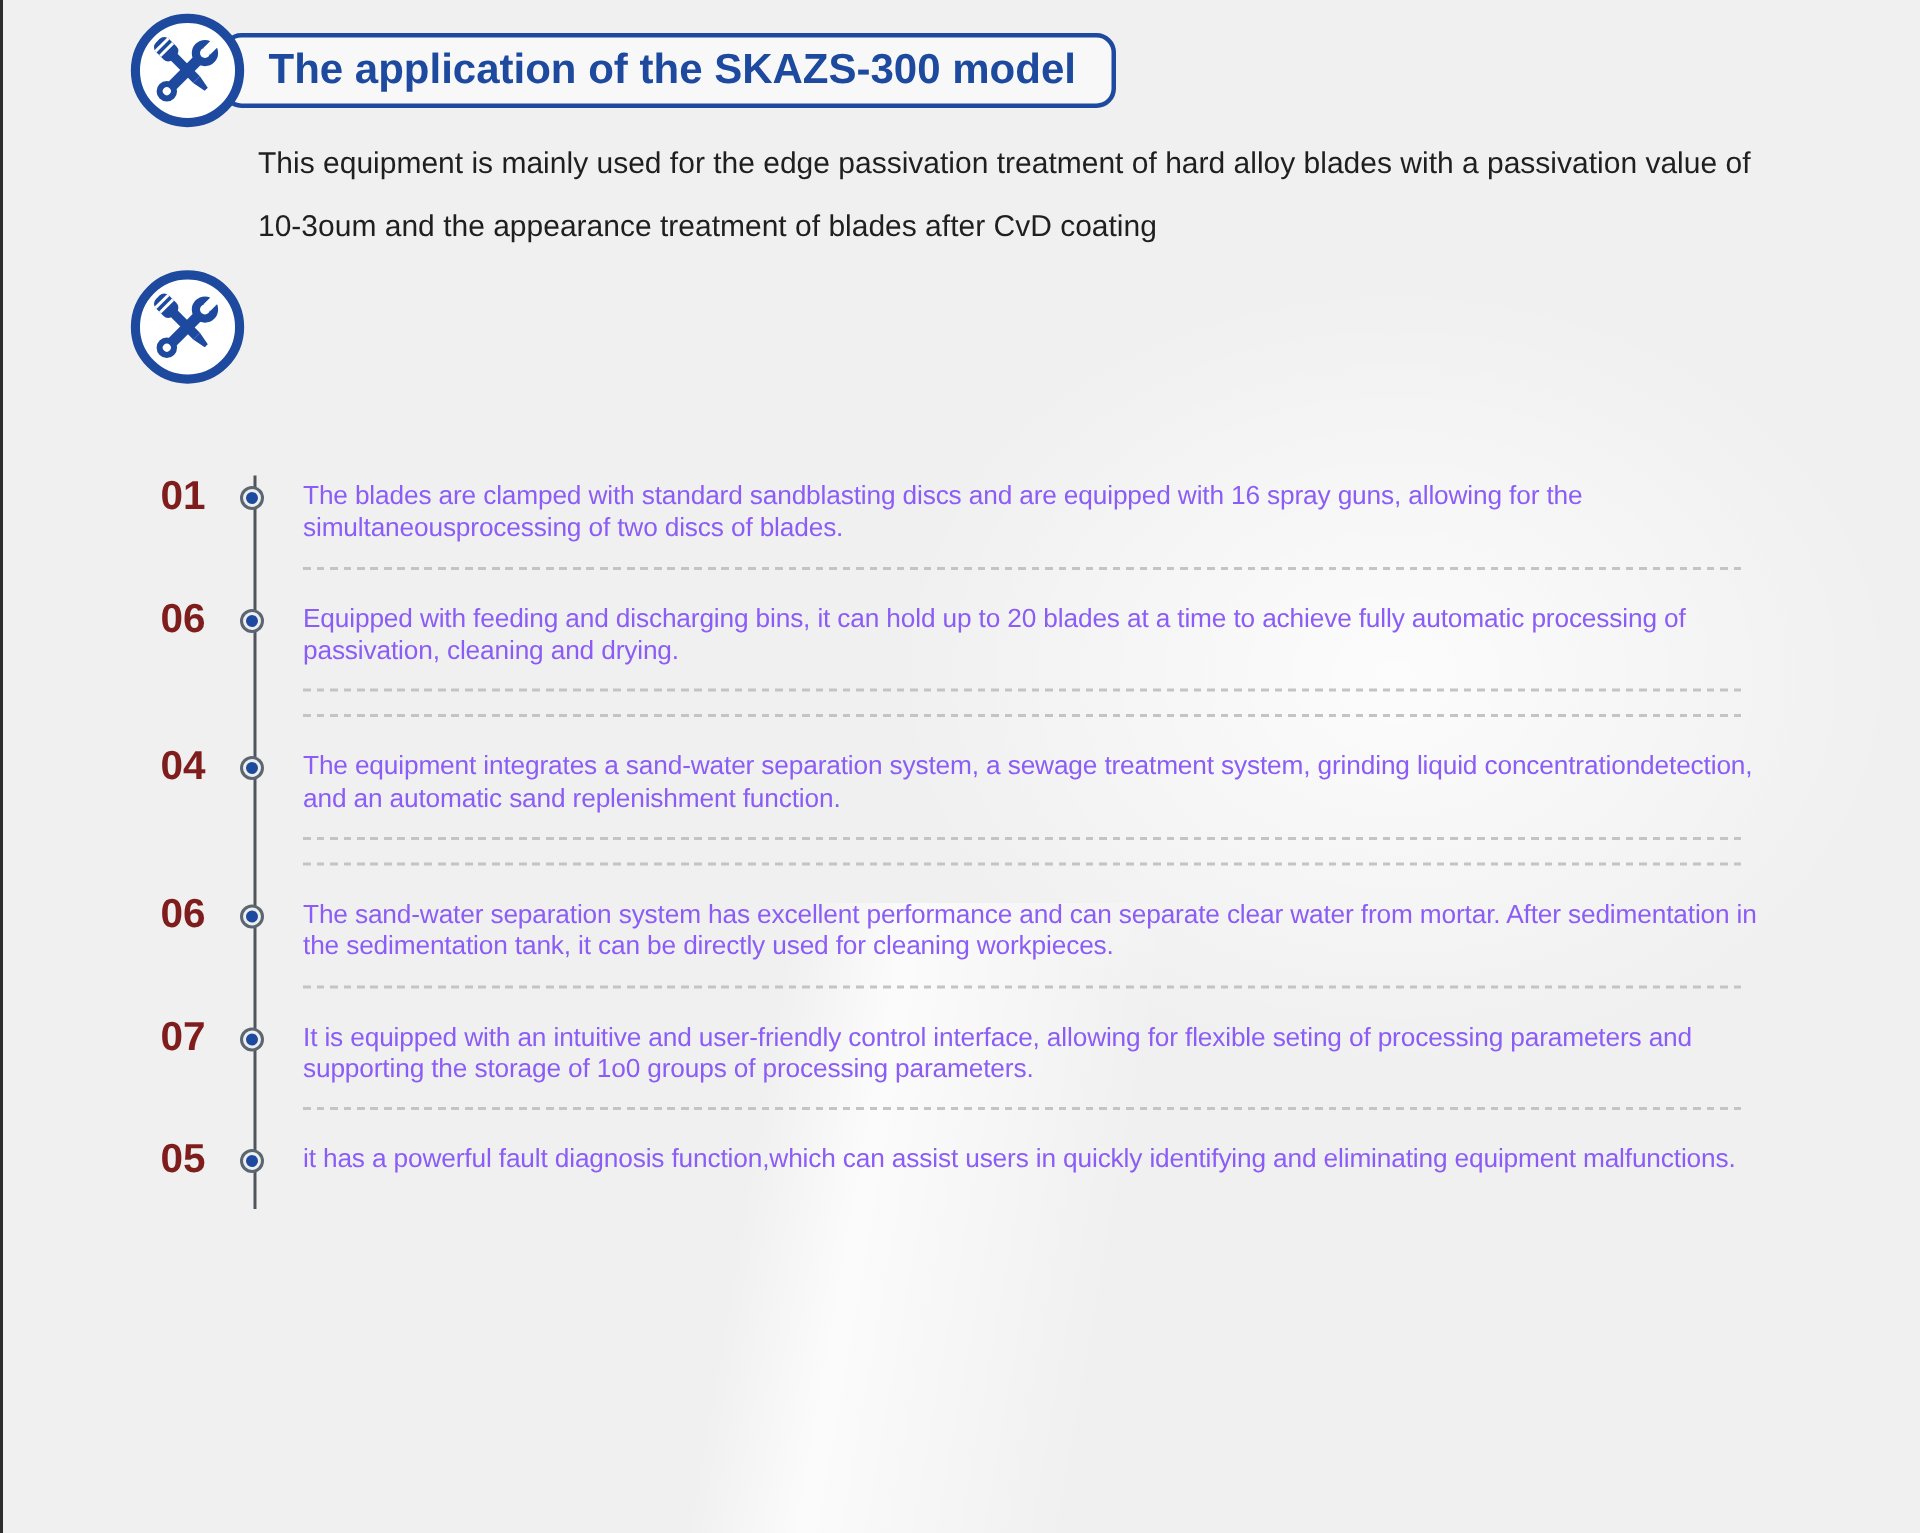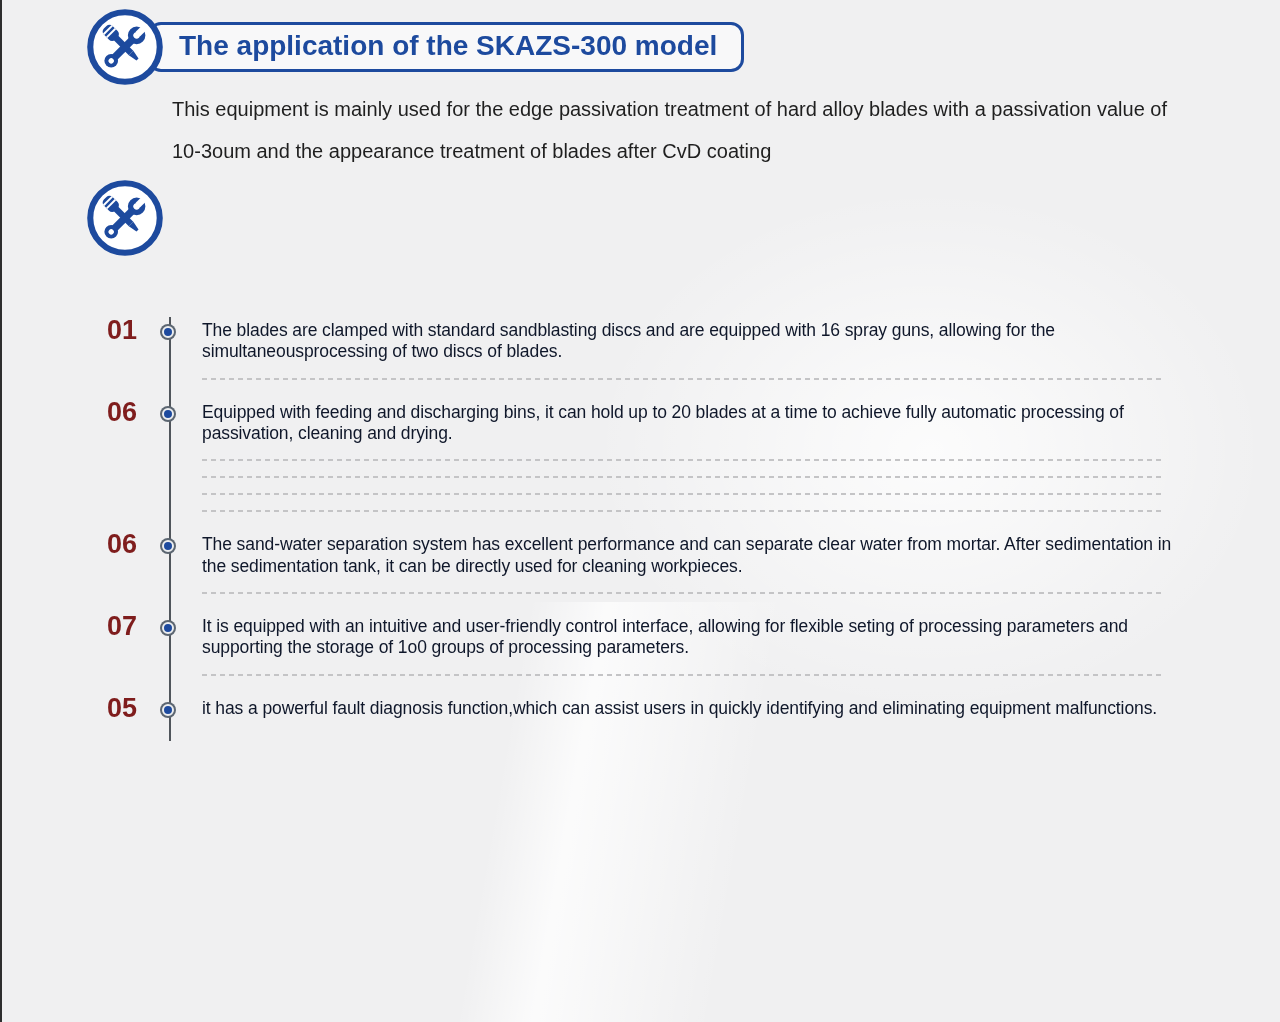--- a/index.html
+++ b/index.html
@@ -70,21 +70,21 @@
     width: 12px; height: 12px; border-radius: 50%;
     background: #1d4a9e;
     border: 2px solid #eceef0;
     box-shadow: 0 0 0 2px #5c6671;
   }
   .feature-text {
     margin-left: 47px;
     width: 990px;
     font-size: 17.5px;
     line-height: 1.22;
-    color: #0f172a;
+    color: #8b5cf6;
     padding-top: 7px;
     letter-spacing: -0.1px;
   }
   .feature-separator {
     height: 2px; border: none;
     margin: 15px 0 15px 95px;
     width: 962px;
     background: repeating-linear-gradient(90deg, #c4c4c6 0 5px, transparent 5px 9px);
   }
   .feature-separator.hidden { visibility: hidden; }
@@ -174,20 +174,25 @@
 
   <div class="feature-item">
     <span class="feature-num">06</span>
     <span class="feature-bullet"></span>
     <p class="feature-text">Equipped with feeding and discharging bins, it can hold up to 20 blades at a time to achieve fully automatic processing of passivation, cleaning and drying.</p>
   </div>
   <hr class="feature-separator">
 
   <hr class="feature-separator">
 
+  <div class="feature-item">
+    <span class="feature-num">04</span>
+    <span class="feature-bullet"></span>
+    <p class="feature-text">The equipment integrates a sand-water separation system, a sewage treatment system, grinding liquid concentrationdetection, and an automatic sand replenishment function.</p>
+  </div>
   <hr class="feature-separator">
 
   <hr class="feature-separator">
 
   <div class="feature-item">
     <span class="feature-num">06</span>
     <span class="feature-bullet"></span>
     <p class="feature-text">The sand-water separation system has excellent performance and can separate clear water from mortar. After sedimentation in the sedimentation tank, it can be directly used for cleaning workpieces.</p>
   </div>
   <hr class="feature-separator">

